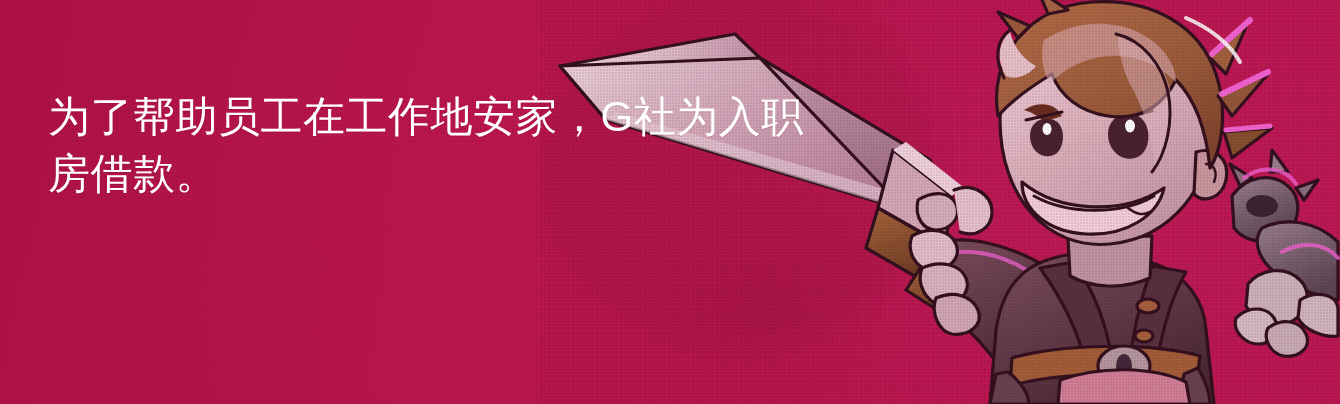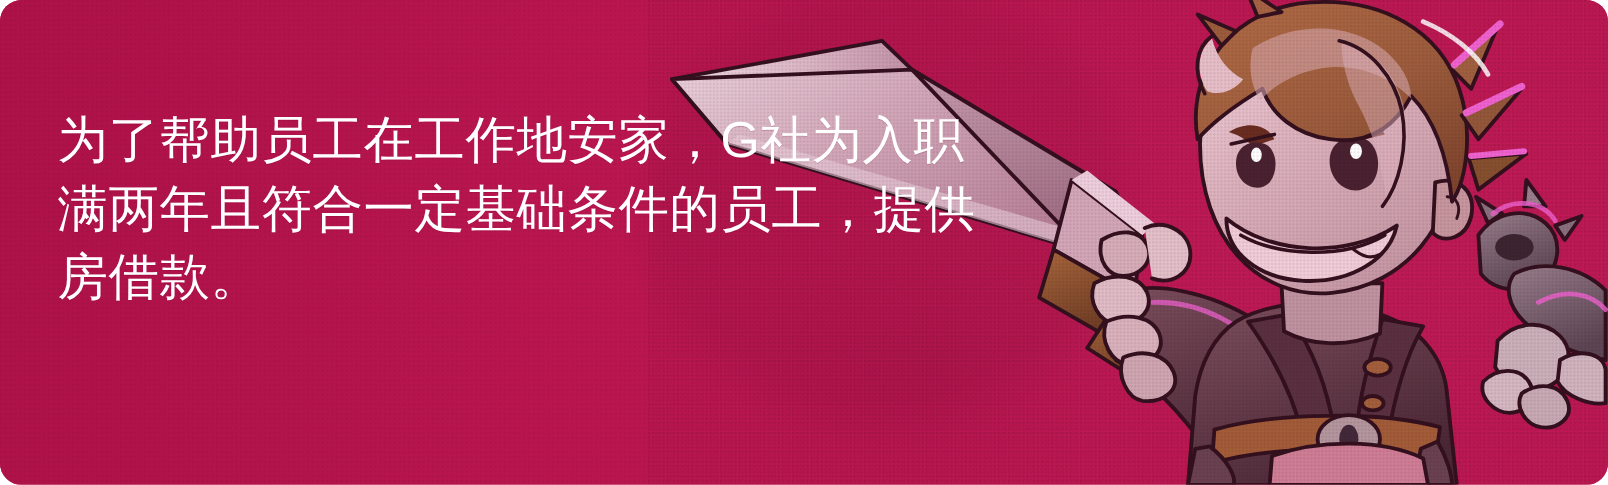--- a/index.html
+++ b/index.html
@@ -7,21 +7,20 @@
     padding: 0;
     background: #ffffff;
   }
   .banner {
     position: relative;
     width: 1340px;
     height: 404px;
     overflow: hidden;
     background: #bc1750;
     font-family: "Liberation Sans", "DejaVu Sans", sans-serif;
-    border-radius: 18px;
   }
   
   .bg-base {
     position: absolute; inset: 0;
     background:
       radial-gradient(ellipse 1100px 700px at 86% 48%, #c01b57 0%, #bb1650 45%, #b4144c 100%);
   }
   .bg-watermark {
     position: absolute;
     left: 430px; top: -110px;
@@ -270,17 +269,16 @@
         <path d="M1226 130 L1270 126" stroke="#f062d0" stroke-width="5"></path>
         <path d="M1186 18 C1210 28 1230 44 1240 62" stroke="#ffffff" stroke-width="4" fill="none" opacity=".85"></path>
       </g>
     </svg>
   </div>
 
   <div class="art-halftone"></div>
 
   <div class="copy">
     <div class="copy-line">为了帮助员工在工作地安家，G社为入职</div>
-    <div class="copy-line">满两年且符合一定基础条件的员工，提供</div>
     <div class="copy-line">房借款。</div>
   </div>
 
 </div>
 
 </body></html>

